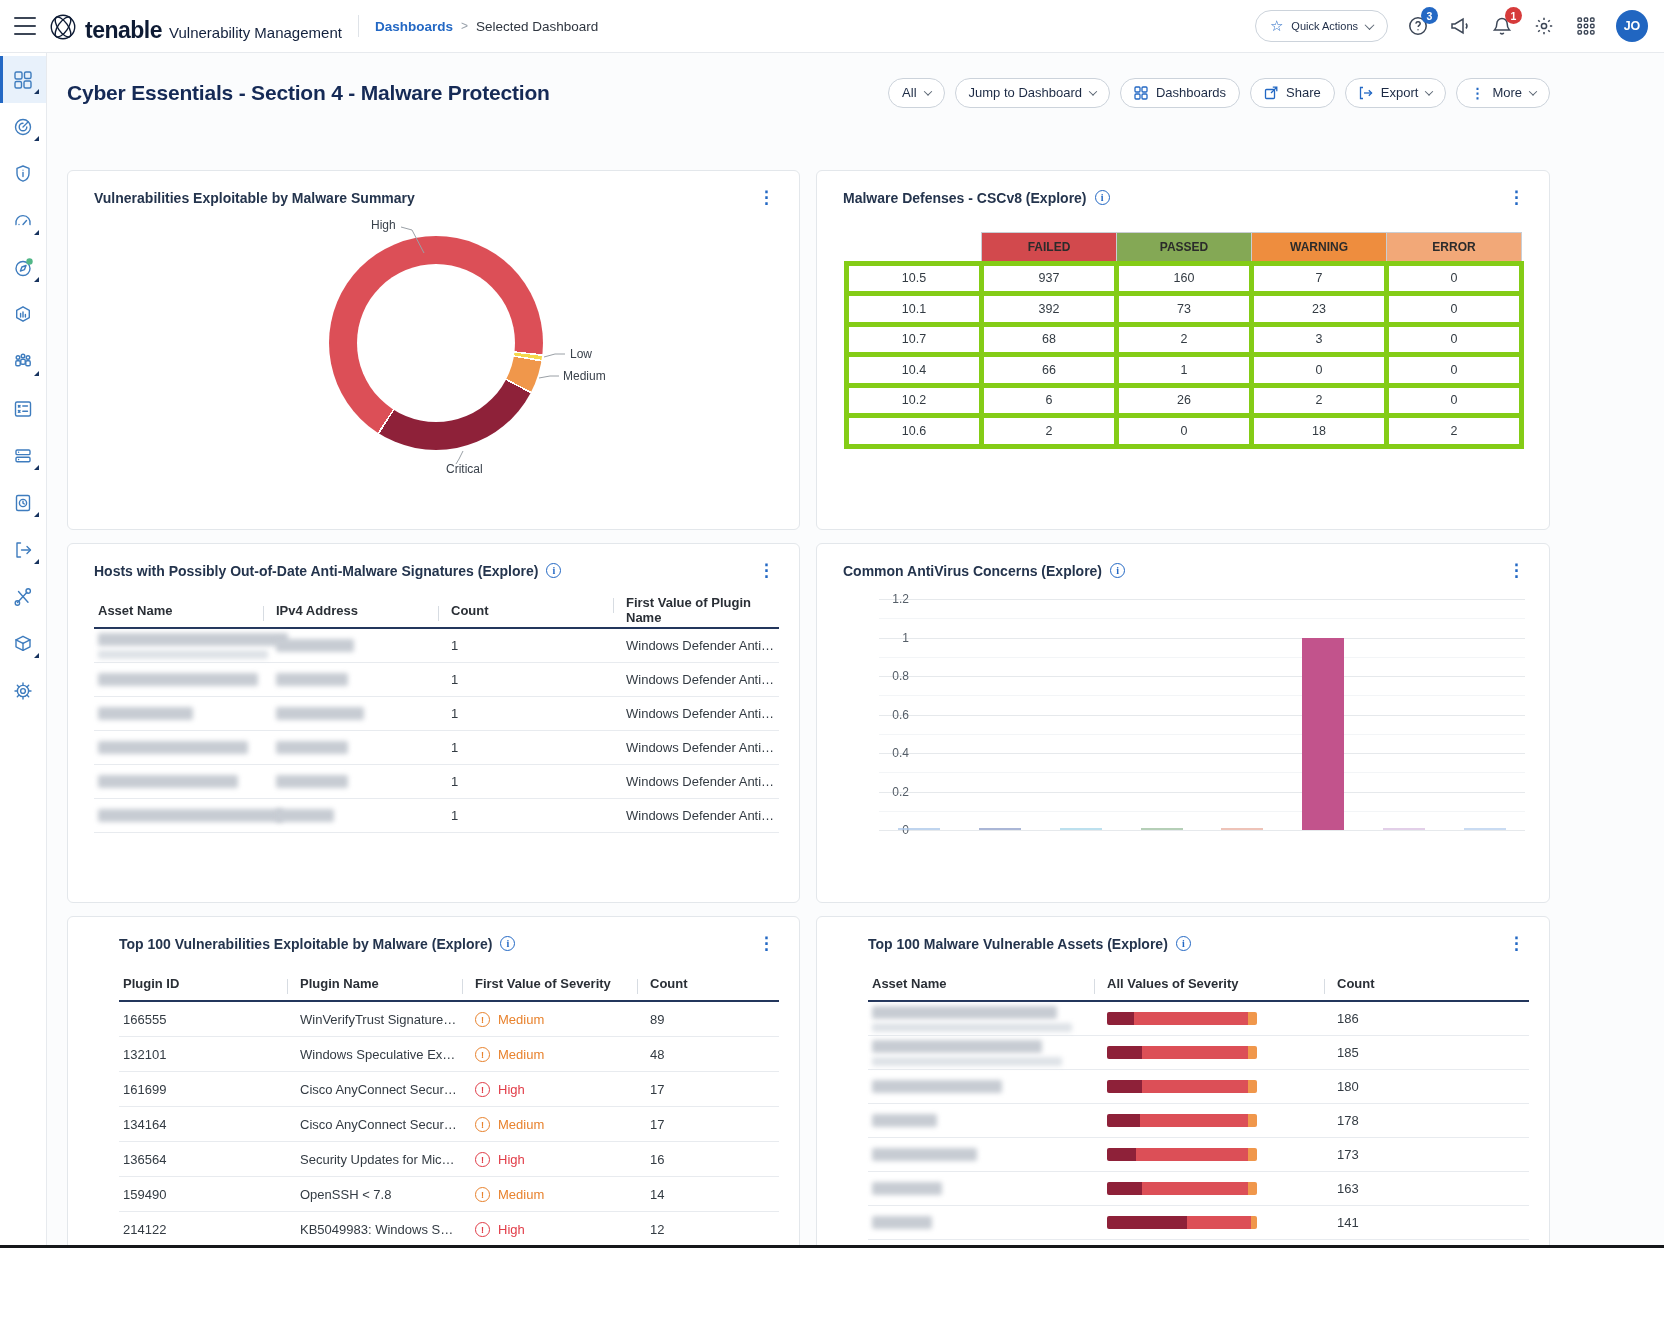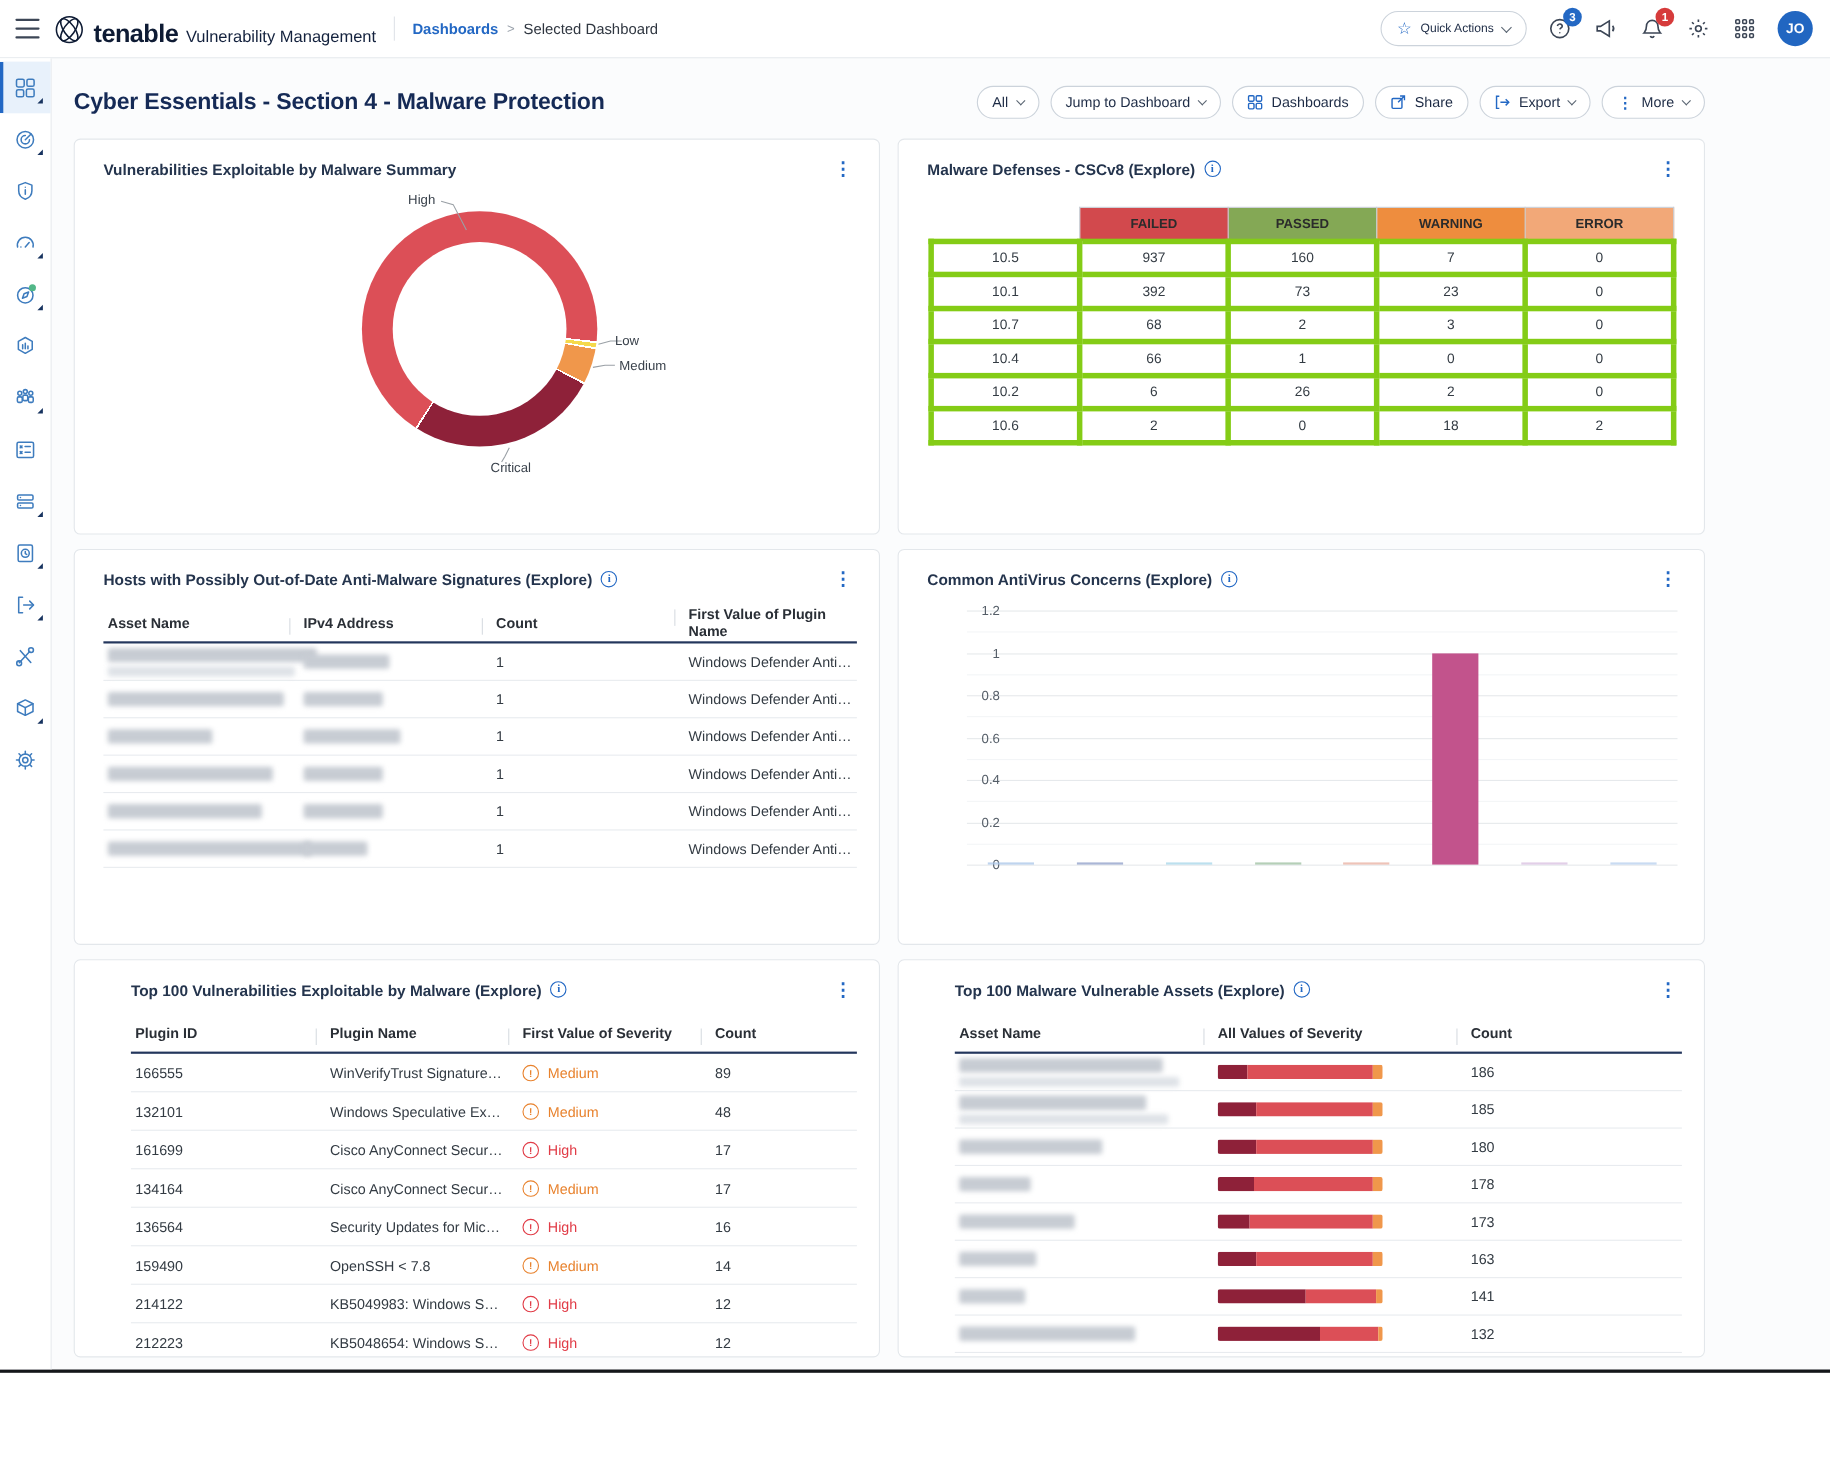--- a/index.html
+++ b/index.html
@@ -44,21 +44,21 @@
   .page-title { font-size:21px; font-weight:700; letter-spacing:-0.2px; color:#152a56; }
   .head-actions { margin-left:auto; display:flex; align-items:center; gap:10px; }
   .pill { display:flex; align-items:center; gap:8px; height:30px; padding:0 13px; background:#fff; border:1px solid #ccd3db; border-radius:16px; font-size:13px; color:#1d2b45; cursor:pointer; white-space:nowrap; }
   .pill svg { flex:0 0 auto; }
   .pill .chev { width:6px; height:6px; }
   .kebab-sm { color:#2368c4; font-weight:700; font-size:14px; letter-spacing:0; line-height:1; }
 
   
   .grid { display:grid; grid-template-columns:733px 734px; gap:13px 16px; padding-right:114px; }
   .card { position:relative; background:#fff; border:1px solid #e3e7eb; border-radius:6px; overflow:hidden; }
-  .card.h1 { height:360px; } .card.h2 { height:360px; } .card.h3 { height:362px;padding-left:25px; }
+  .card.h1 { height:360px;margin-top:44px; } .card.h2 { height:360px; } .card.h3 { height:362px;padding-left:25px; }
   .card-head { display:flex; align-items:center; gap:8px; padding:18px 20px 0 26px; }
   .card-title { font-size:14px; font-weight:700; color:#24344d; }
   .info-ico { width:15px; height:15px; border:1.4px solid #2368c4; border-radius:50%; color:#2368c4; font-size:10px; font-weight:700; font-family:"Liberation Serif", serif; display:inline-flex; align-items:center; justify-content:center; cursor:pointer; }
   .kebab { margin-left:auto; color:#2368c4; font-size:17px; font-weight:700; cursor:pointer; line-height:1; padding:0 4px; }
 
   
   .donut-area { position:relative; height:310px; }
   .donut { position:absolute; left:261px; top:30px; width:214px; height:214px; border-radius:50%; }
   .donut::after { content:""; position:absolute; inset:28px; background:#fff; border-radius:50%; }
   .donut-label { position:absolute; font-size:12px; color:#3a424c; }
@@ -346,21 +346,21 @@
           </div>
           <div class="donut-area">
             <div class="donut" style="background: conic-gradient(from 213deg, rgb(220, 79, 87) 0deg, rgb(220, 79, 87) 243deg, rgb(255, 255, 255) 243deg, rgb(255, 255, 255) 244deg, rgb(245, 217, 76) 244deg, rgb(245, 217, 76) 246deg, rgb(255, 255, 255) 246deg, rgb(255, 255, 255) 247deg, rgb(240, 151, 75) 247deg, rgb(240, 151, 75) 264deg, rgb(255, 255, 255) 264deg, rgb(255, 255, 255) 265deg, rgb(142, 33, 57) 265deg, rgb(142, 33, 57) 359deg, rgb(255, 255, 255) 359deg, rgb(255, 255, 255) 360deg);"></div>
             <svg class="leader-svg" width="733" height="310">
               <polyline points="333,21 344,24 356,47"></polyline>
               <polyline points="476,151 487,148 497,148"></polyline>
               <polyline points="471,172 482,170 491,170"></polyline>
               <polyline points="395,245 391,253 388,258"></polyline>
             </svg>
             <div class="donut-label" style="left:303px; top:12px;">High</div>
-            <div class="donut-label" style="left:491px; top:141px;text-align:right;">Low</div>
+            <div class="donut-label" style="left:502px; top:141px;text-align:right;">Low</div>
             <div class="donut-label" style="left:495px; top:163px;">Medium</div>
             <div class="donut-label" style="left:378px; top:256px;">Critical</div>
           </div>
         </div>
 
         <div class="card h1">
           <div class="card-head">
             <span class="card-title">Malware Defenses - CSCv8 (Explore)</span>
             <span class="info-ico">i</span>
             <span class="kebab">⋮</span>

